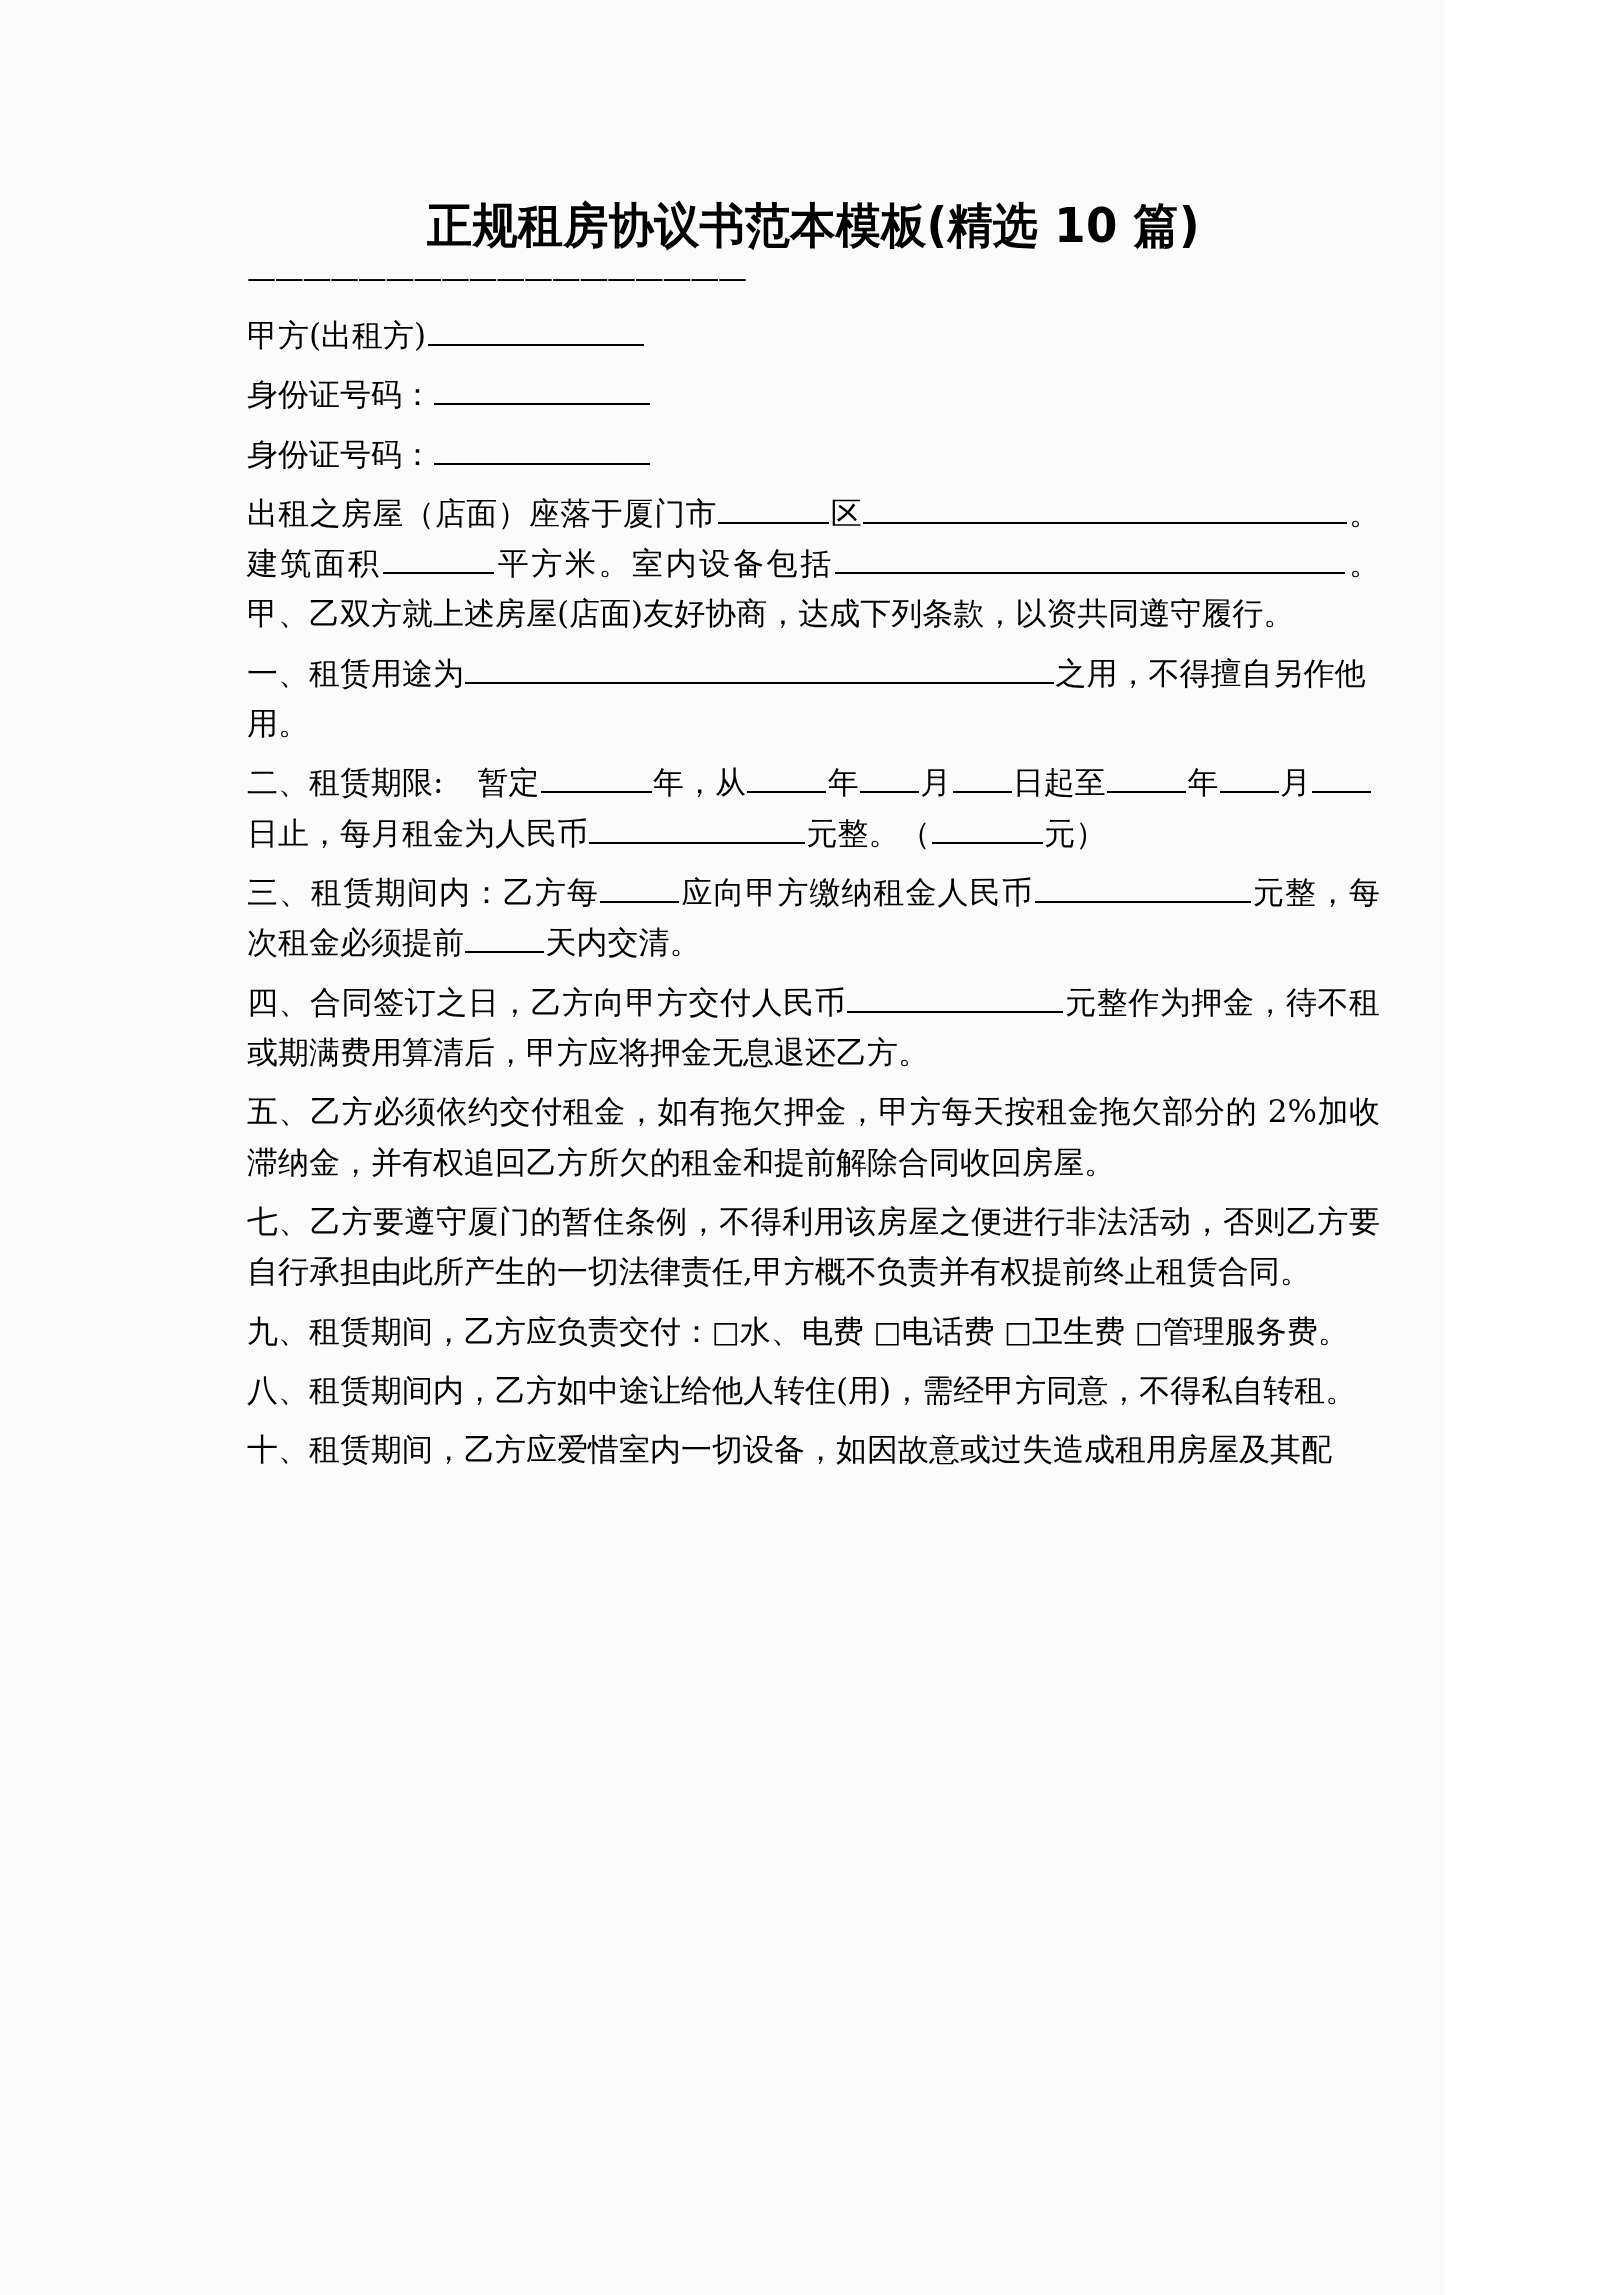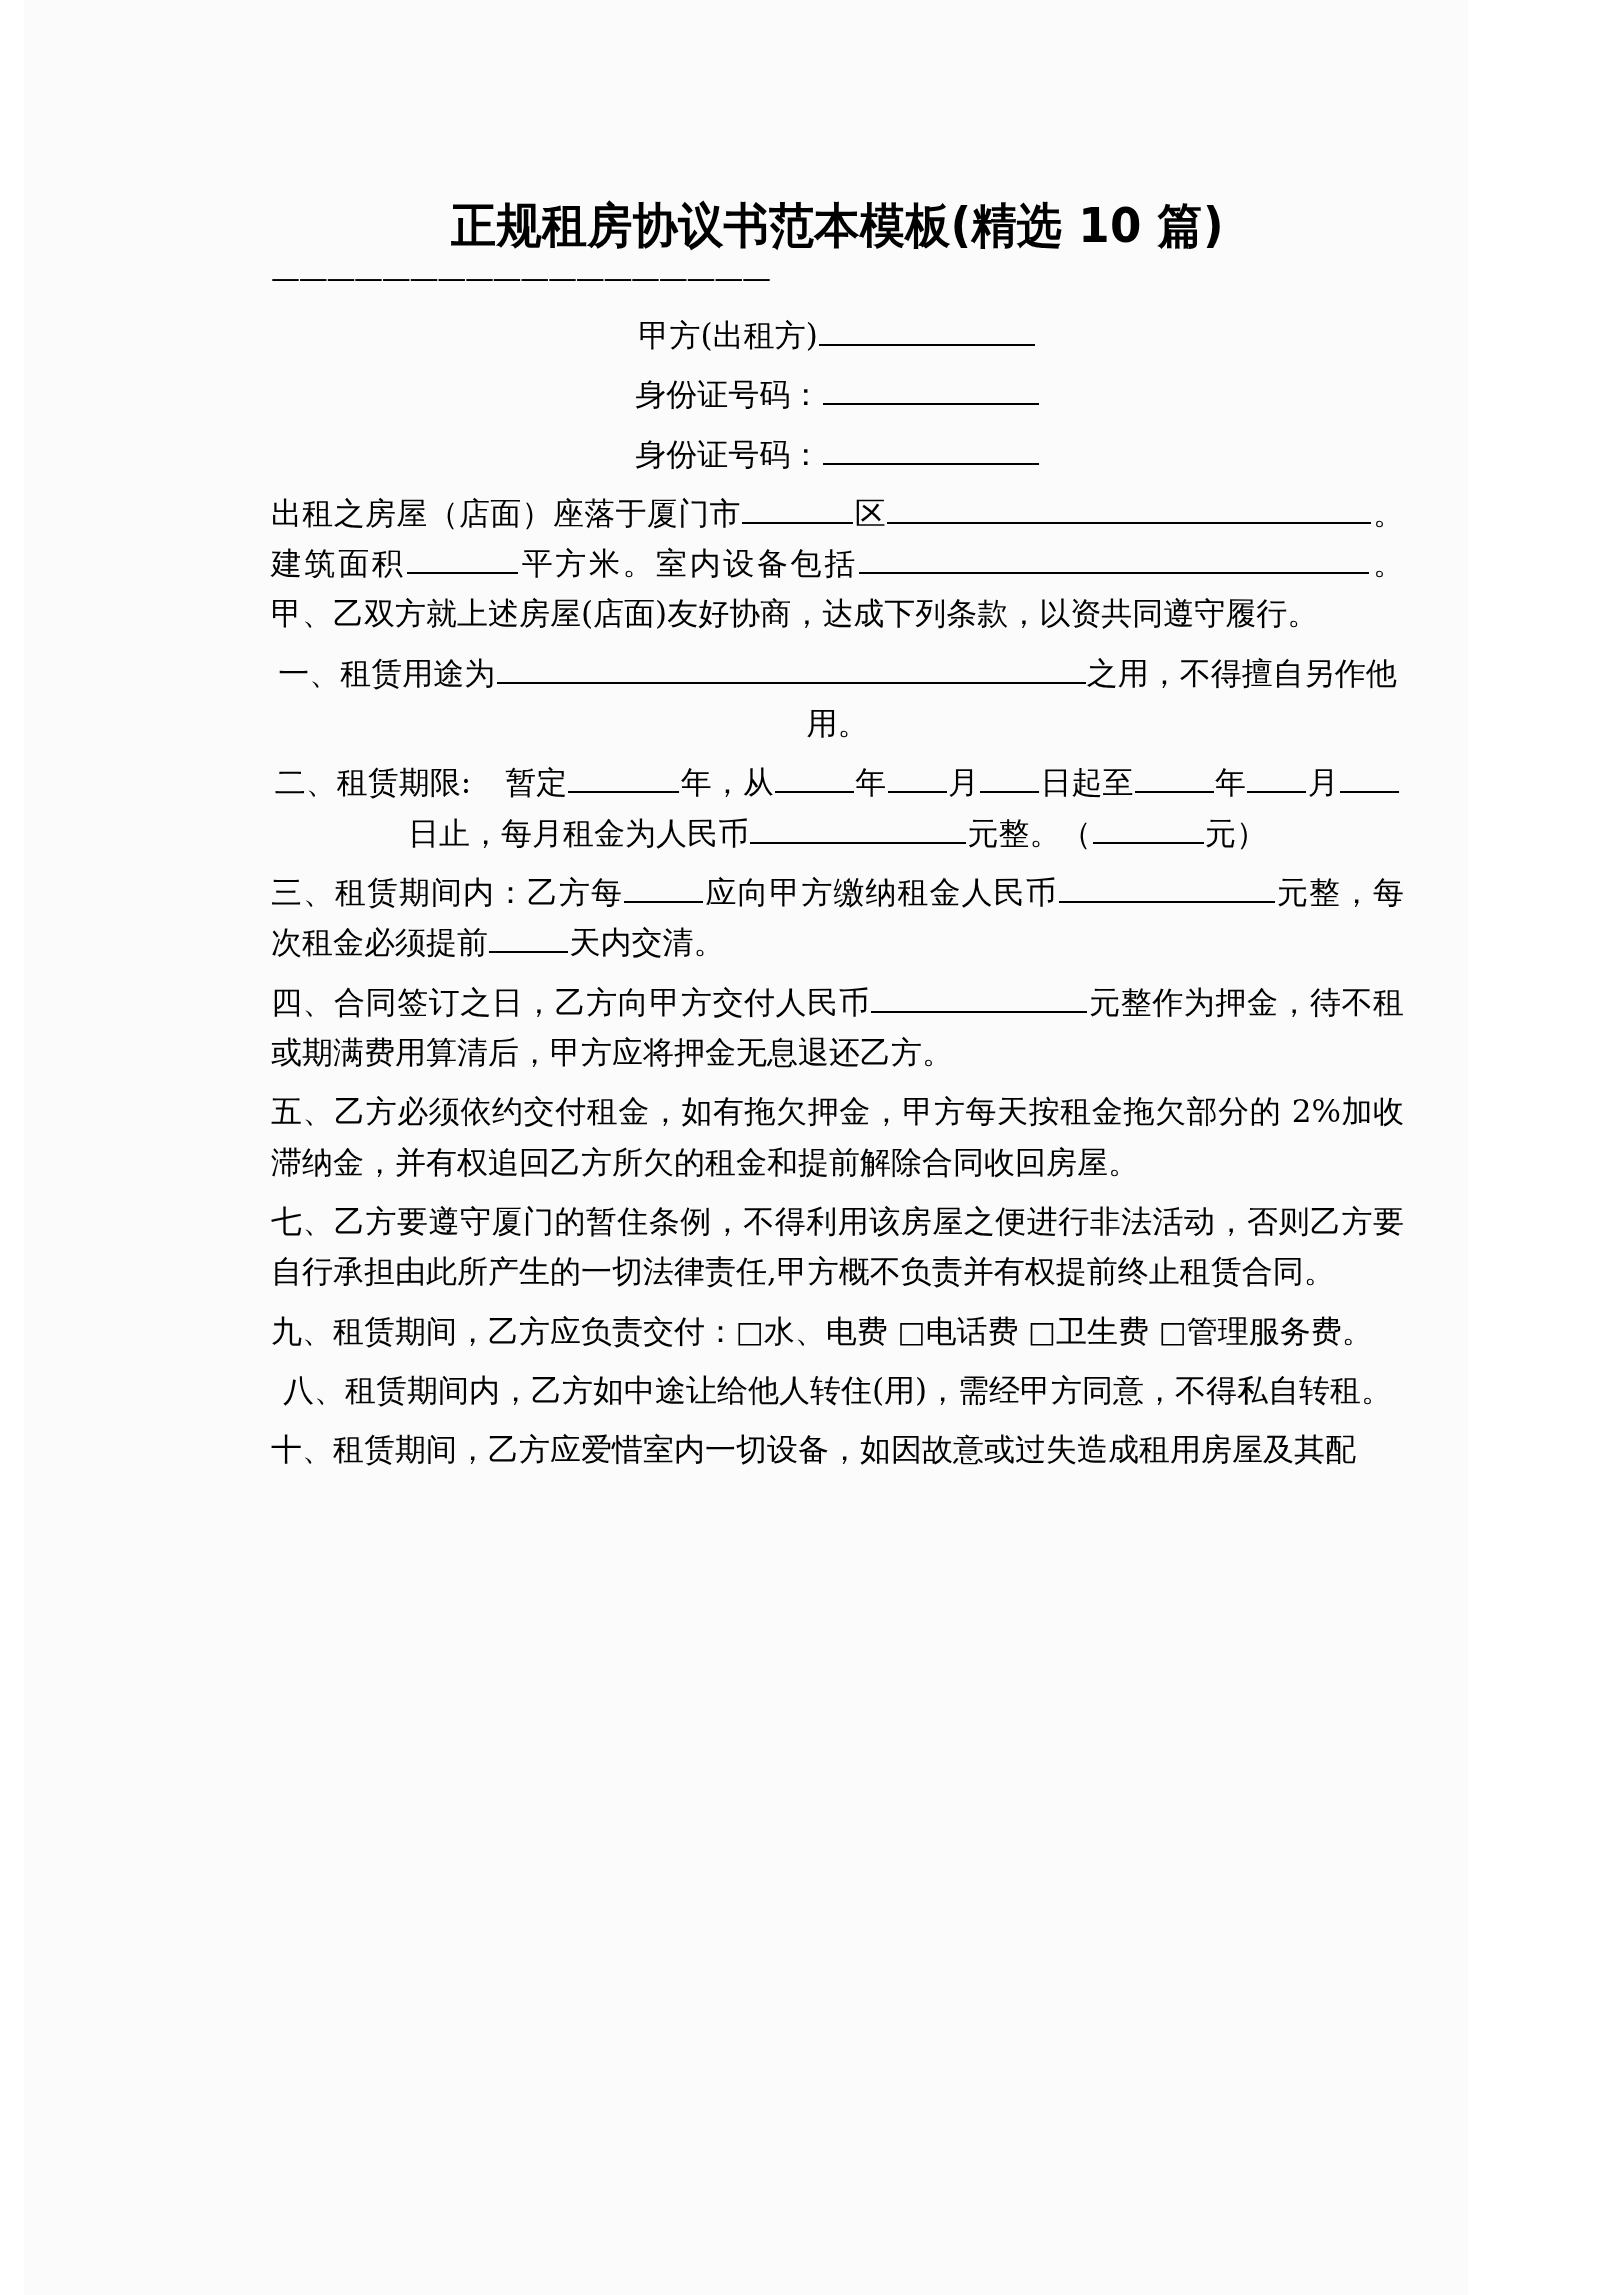--- a/index.html
+++ b/index.html
@@ -9,21 +9,20 @@
   }
 
   .page {
     position: relative;
     width: 1444px;
     height: 2295px;
     background: #fbfbfb;
     overflow: hidden;
     font-family: "DejaVu Serif", "Liberation Serif", serif;
     color: #000000;
-    margin-left: 24px;
   }
 
   
   .content {
     position: absolute;
     left: 247px;
     top: 196px;
     width: 1133px;
   }
 
@@ -53,21 +52,21 @@
     letter-spacing: -1.3px;
     white-space: nowrap;
     word-break: keep-all;
   }
 
   
   .p {
     font-size: 31px;
     line-height: 1.62;
     margin: 0 0 9.2px 0;
-    text-align: center;
+    text-align: left;
     word-break: break-all;
   }
 
   
   .p.justify {
     text-align: justify;
     text-align-last: left;
     text-justify: inter-character;
   }
 

